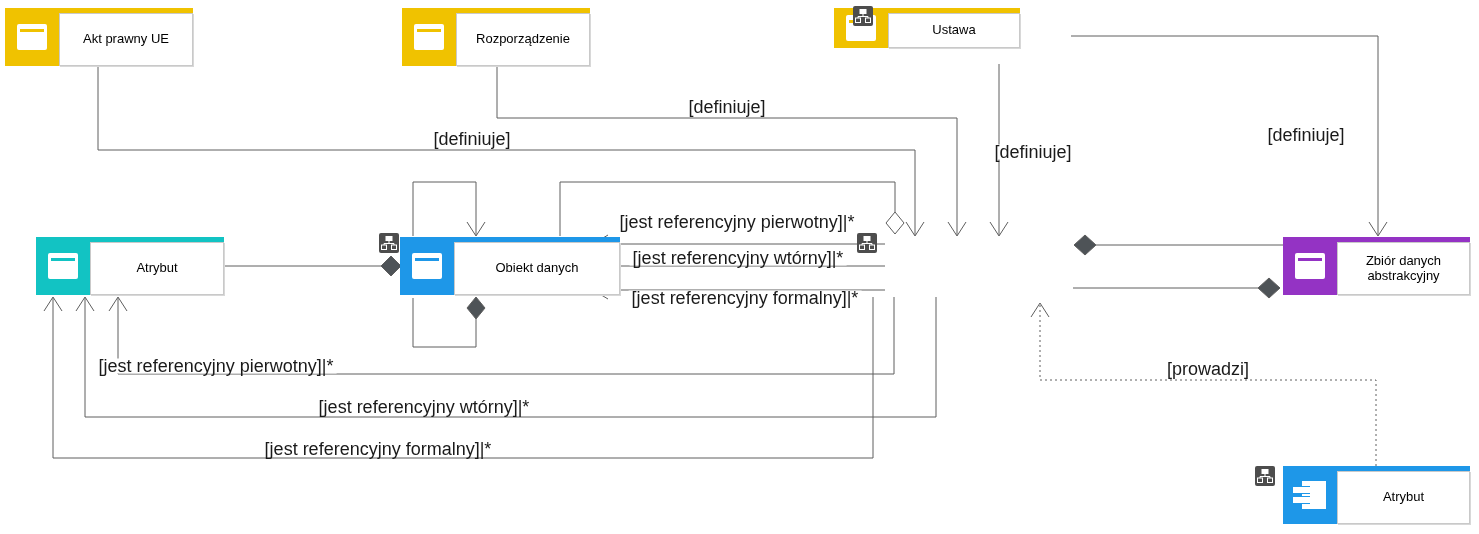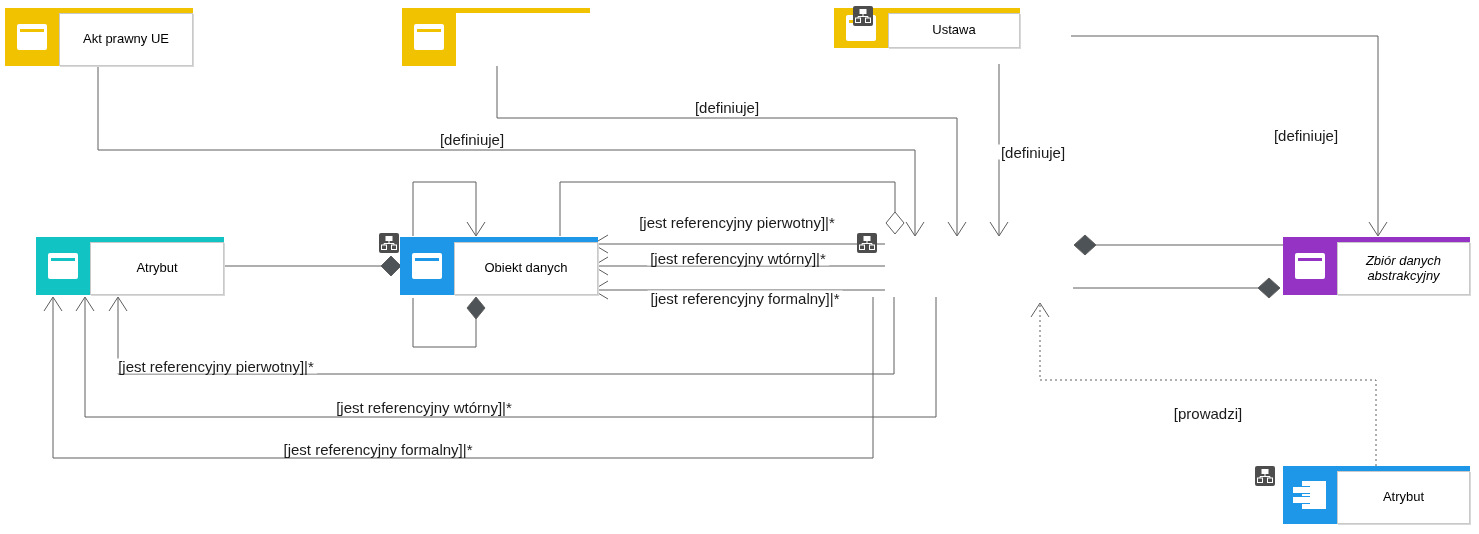--- a/index.html
+++ b/index.html
@@ -20,21 +20,21 @@
   .comp{width:24px;height:28px;background:#fff;position:relative;margin-left:8px;}
   .comp .tab{position:absolute;left:-9px;width:17px;height:6px;background:#fff;
              border-top:1px solid var(--c);border-bottom:1px solid var(--c);}
   .comp .tab.t1{top:5px;} .comp .tab.t2{top:15px;}
 
   .c-yellow{--c:#F0C200;} .c-teal{--c:#12C3C3;} .c-blue{--c:#1E97E8;} .c-purple{--c:#9433C4;}
 
   .badge{position:absolute;width:20px;height:20px;}
 
   .elabel{position:absolute;transform:translate(-50%,-50%);background:#fff;
-          font-size:15px;color:#1a1a1a;white-space:nowrap;padding:0 3px;line-height:15px;}
+          font-size:18px;color:#1a1a1a;white-space:nowrap;padding:0 3px;line-height:15px;}
 </style>
 </head>
 <body>
 
 <div id="canvas">
 
   <svg class="wires" width="1479" height="534" viewBox="0 0 1479 534" fill="none" stroke="#5E5E5E" stroke-width="1">
 
     <g>
       <path d="M98,66 V150 H915 V235"></path>
@@ -125,20 +125,23 @@
     <div class="panel">
         <span>Akt prawny UE</span>
       </div>
   </div>
 
   <div class="node c-yellow" style="left:402px;top:8px;width:188px;height:58px;">
     <div class="sq">
       <div class="glyph"></div>
     </div>
     <div class="topbar"></div>
+    <div class="panel">
+        <span>Rozporządzenie</span>
+      </div>
   </div>
 
   <div class="node c-yellow" style="left:834px;top:8px;width:186px;height:40px;">
     <div class="sq">
       <div class="glyph"></div>
     </div>
     <div class="topbar"></div>
     <div class="panel">
         <span>Ustawa</span>
       </div>
@@ -147,32 +150,32 @@
   <div class="node c-teal" style="left:5px;top:237px;width:188px;height:58px;margin-left:31px;">
     <div class="sq">
       <div class="glyph"></div>
     </div>
     <div class="topbar"></div>
     <div class="panel">
         <span>Atrybut</span>
       </div>
   </div>
 
-  <div class="node c-blue" style="left:400px;top:237px;width:198px;height:58px;">
+  <div class="node c-blue" style="left:400px;top:237px;width:220px;height:58px;">
     <div class="sq">
       <div class="glyph"></div>
     </div>
     <div class="topbar"></div>
     <div class="panel">
         <span>Obiekt danych</span>
       </div>
   </div>
 
 
-  <div class="node c-purple" style="left:1283px;top:237px;width:187px;height:58px;font-style:italic;">
+  <div class="node c-purple" style="left:1283px;top:237px;width:187px;height:58px;">
     <div class="sq">
       <div class="glyph"></div>
     </div>
     <div class="topbar"></div>
     <div class="panel">
         <span>Zbiór danych abstrakcyjny</span>
       </div>
   </div>
 
   <div class="node c-blue" style="left:1283px;top:466px;width:187px;height:58px;">
@@ -228,15 +231,15 @@
   <div class="elabel" style="left:472px;top:139px;">[definiuje]</div>
   <div class="elabel" style="left:727px;top:107px;">[definiuje]</div>
   <div class="elabel" style="left:1033px;top:152px;">[definiuje]</div>
   <div class="elabel" style="left:1306px;top:135px;">[definiuje]</div>
   <div class="elabel" style="left:737px;top:222px;">[jest referencyjny pierwotny]|*</div>
   <div class="elabel" style="left:738px;top:258px;">[jest referencyjny wtórny]|*</div>
   <div class="elabel" style="left:745px;top:298px;">[jest referencyjny formalny]|*</div>
   <div class="elabel" style="left:216px;top:366px;">[jest referencyjny pierwotny]|*</div>
   <div class="elabel" style="left:424px;top:407px;">[jest referencyjny wtórny]|*</div>
   <div class="elabel" style="left:378px;top:449px;">[jest referencyjny formalny]|*</div>
-  <div class="elabel" style="left:1208px;top:369px;margin-top:44px;">[prowadzi]</div>
+  <div class="elabel" style="left:1208px;top:369px;">[prowadzi]</div>
 
 </div>
 
 </body></html>

